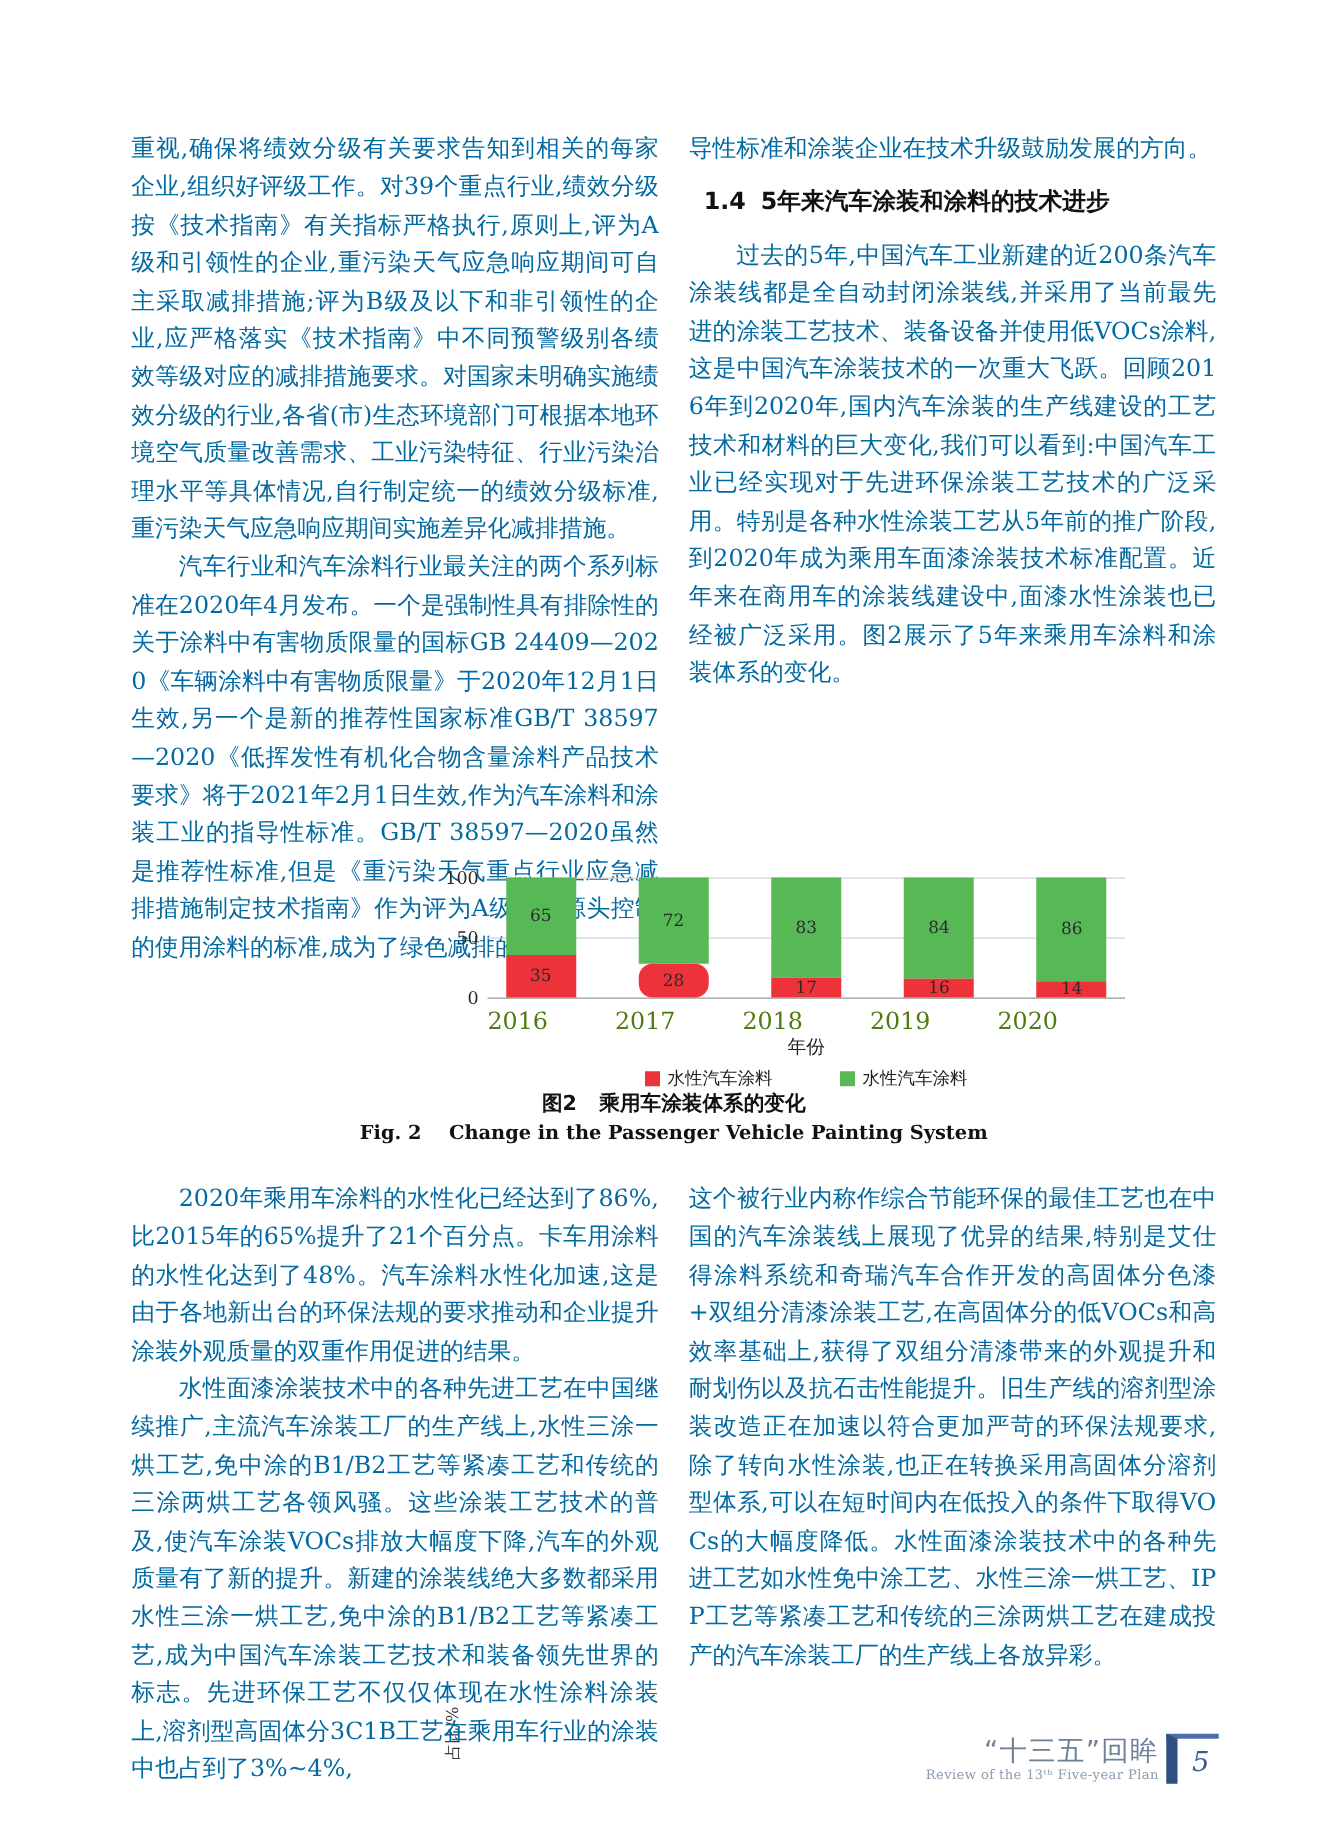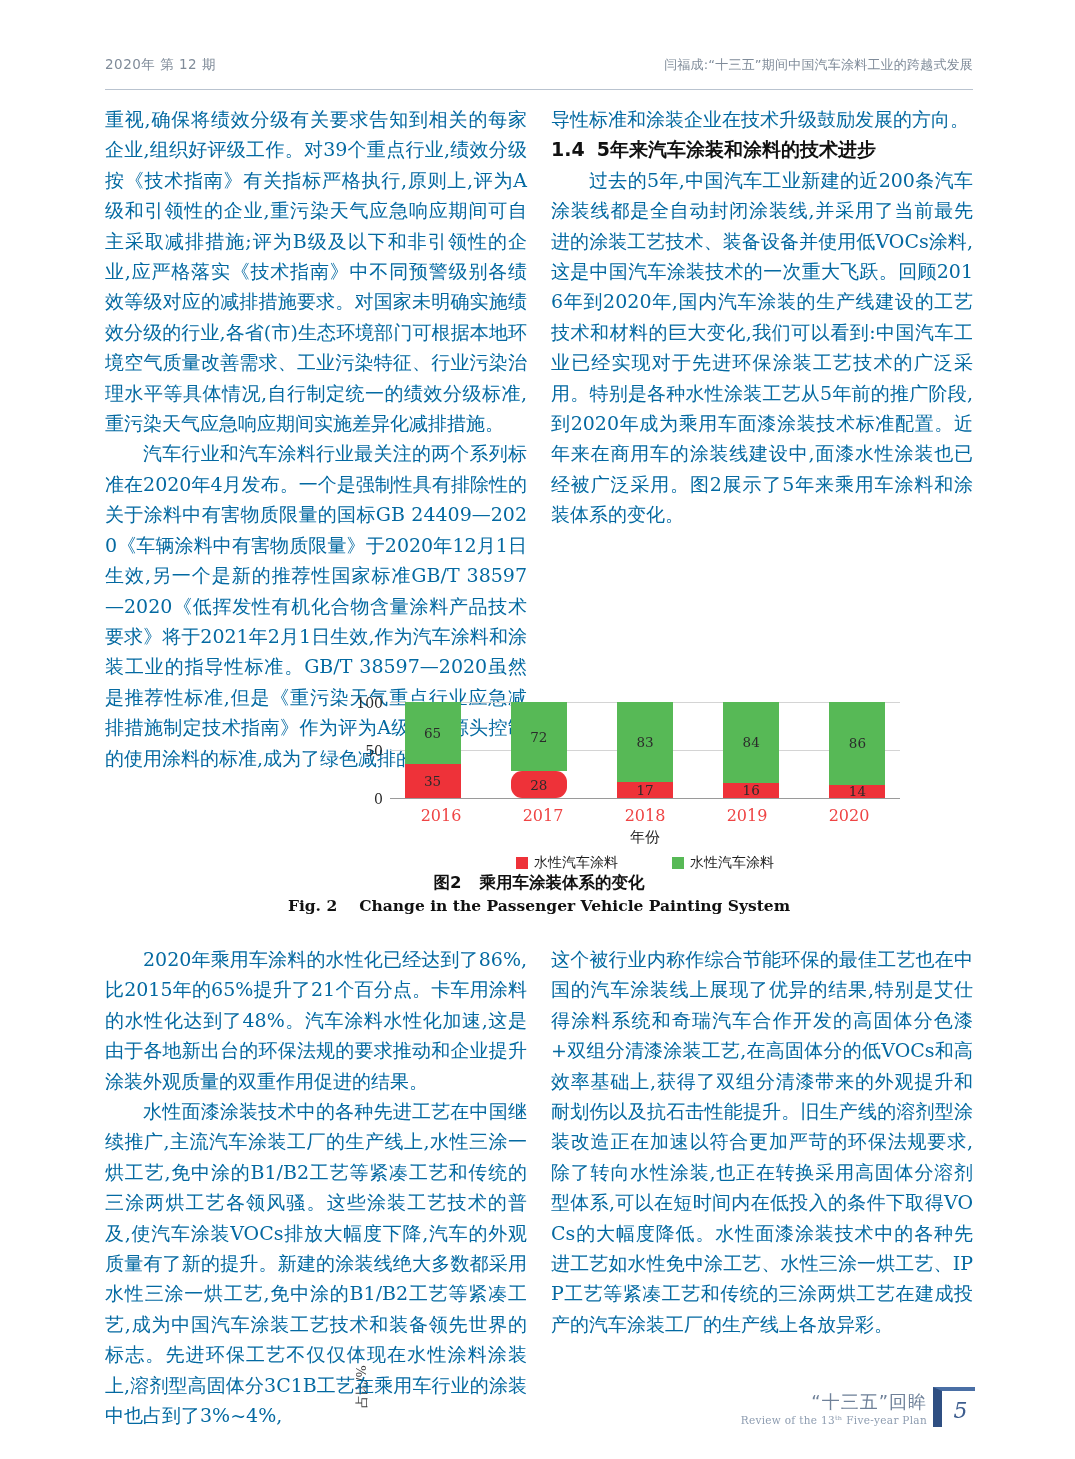--- a/index.html
+++ b/index.html
@@ -47,21 +47,21 @@
     text-align:justify;
     text-justify:inter-ideograph;
     text-indent:2em;
     font-family:"DejaVu Serif", serif;
     color:#0369a1;
     word-break:break-all;
   }
   p.par.noindent { text-indent:0; }
 
   h3.sec {
-    margin:0;
+    margin:12px;
     font-size:19px;
     line-height:30.4px;
     font-family:"DejaVu Sans", sans-serif;
     font-weight:bold;
     color:#111;
   }
   h3.sec .num { margin-right:12px; }
 
   
   .figure {
@@ -125,24 +125,24 @@
     color:#2b2b2b;
   }
   .seg.green { background:#57b956; }
   .seg.red   { background:#ee3239; }
 
   .xticks {
     position:absolute; left:285px; top:116px; width:510px;
     display:flex; justify-content:space-between;
   }
   .xtick {
-    width:102px; text-align:center;
-    font-size:16px;
-    font-family:"DejaVu Serif", serif;
-    color:#ef4444;
+    width:102px; text-align:left;
+    font-size:19px;
+    font-family:"DejaVu Serif", serif;
+    color:#4d7c0f;
   }
   .xlabel {
     position:absolute; left:285px; top:138px; width:510px;
     text-align:center;
     font-size:15px;
     font-family:"DejaVu Serif", serif;
     color:#1f1f1f;
   }
   .legend {
     position:absolute; left:285px; top:164px; width:510px;
@@ -180,21 +180,21 @@
     position:absolute; left:105px; top:944px; width:868px;
   }
 
   
   .footer {
     position:absolute; right:100px; bottom:32px;
     display:flex; align-items:flex-end; gap:6px;
   }
   .footer-text { text-align:right; }
   .footer-cn {
-    font-size:18px;
+    font-size:22px;
     font-family:"DejaVu Sans", sans-serif;
     color:#6f8199;
     letter-spacing:1px;
     line-height:22px;
   }
   .footer-en {
     font-size:10.5px;
     font-family:"DejaVu Serif", serif;
     color:#8d9cb0;
     line-height:14px;
@@ -214,24 +214,20 @@
     color:#3c5c8e;
     padding-left:4px;
     padding-top:2px;
   }
 </style>
 </head>
 <body>
 
 <div class="page">
 
-  <div class="runhead">
-    <div class="runhead-left">2020年  第 12 期</div>
-    <div class="runhead-right">闫福成:“十三五”期间中国汽车涂料工业的跨越式发展</div>
-  </div>
 
   <div class="cols">
     <div class="col left">
       <p class="par noindent">重视,确保将绩效分级有关要求告知到相关的每家企业,组织好评级工作。对39个重点行业,绩效分级按《技术指南》有关指标严格执行,原则上,评为A级和引领性的企业,重污染天气应急响应期间可自主采取减排措施;评为B级及以下和非引领性的企业,应严格落实《技术指南》中不同预警级别各绩效等级对应的减排措施要求。对国家未明确实施绩效分级的行业,各省(市)生态环境部门可根据本地环境空气质量改善需求、工业污染特征、行业污染治理水平等具体情况,自行制定统一的绩效分级标准,重污染天气应急响应期间实施差异化减排措施。</p>
       <p class="par">汽车行业和汽车涂料行业最关注的两个系列标准在2020年4月发布。一个是强制性具有排除性的关于涂料中有害物质限量的国标GB 24409—2020《车辆涂料中有害物质限量》于2020年12月1日生效,另一个是新的推荐性国家标准GB/T 38597—2020《低挥发性有机化合物含量涂料产品技术要求》将于2021年2月1日生效,作为汽车涂料和涂装工业的指导性标准。GB/T 38597—2020虽然是推荐性标准,但是《重污染天气重点行业应急减排措施制定技术指南》作为评为A级企业源头控制的使用涂料的标准,成为了绿色减排的指</p>
     </div>
     <div class="col right">
       <p class="par noindent">导性标准和涂装企业在技术升级鼓励发展的方向。</p>
       <h3 class="sec">
         <span class="num">1.4</span><span>5年来汽车涂装和涂料的技术进步</span>

